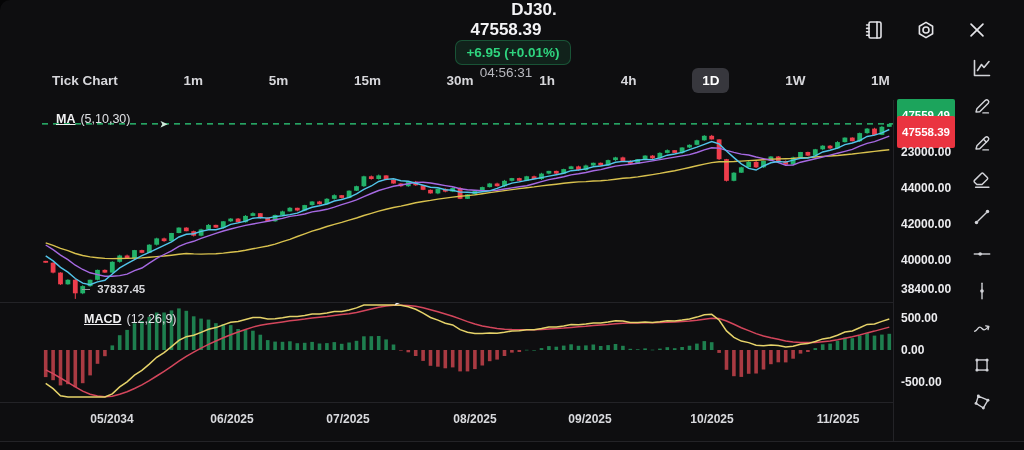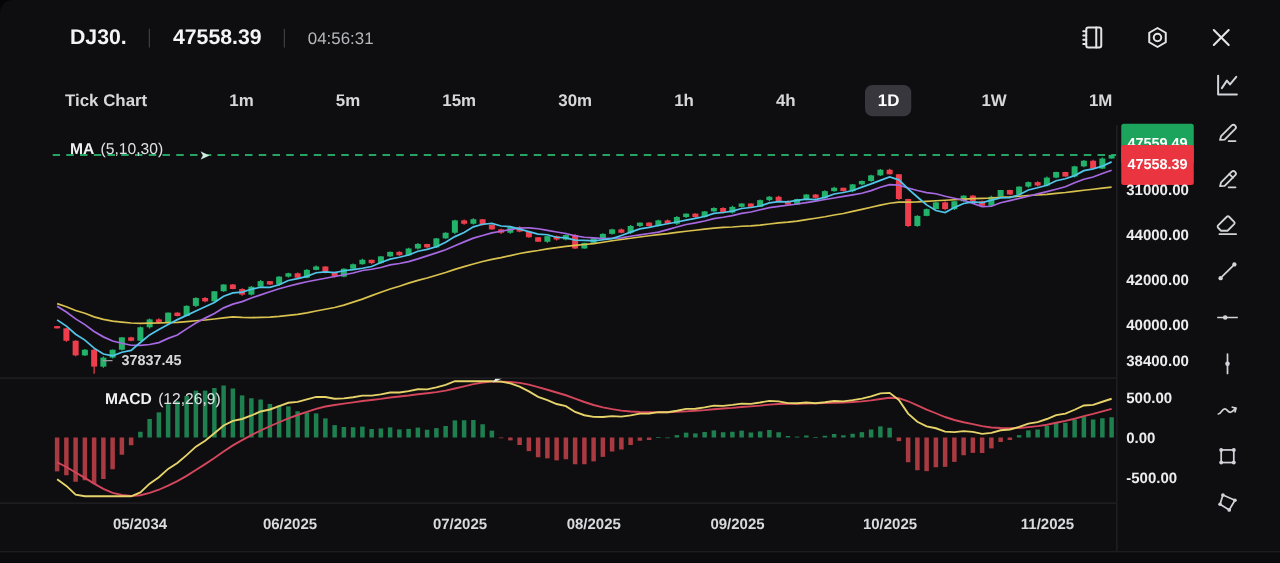--- a/index.html
+++ b/index.html
@@ -1,38 +1,38 @@
 <!DOCTYPE html>
 <html><head>
 <meta charset="utf-8">
 <style>
   html,body{margin:0;padding:0;background:#050506;}
   .stage{position:relative;width:1024px;height:450px;background:#0e0e10;overflow:hidden;
          font-family:"Liberation Sans",sans-serif;color:#e9e9ec;border-radius:10px 0 0 0;}
   
-  .hdr{position:absolute;top:0;left:0;width:1012px;height:60px;display:flex;align-items:center;}
+  .hdr{position:absolute;top:0;left:0;width:1012px;height:60px;display:flex;align-items:center;flex-direction:column;}
   .sym{margin-left:56px;font-size:17px;font-weight:700;color:#f4f4f6;}
   .vdiv{width:1px;height:15px;background:#3c3c42;margin:0 18px;}
   .px{font-size:17px;font-weight:700;color:#f4f4f6;}
   .chg{margin-left:14px;font-size:13.5px;font-weight:600;color:#2fd57f;background:rgba(47,213,127,.10);
        border:1px solid rgba(47,213,127,.28);border-radius:7px;padding:4px 10px;}
   .clock{font-size:13.5px;color:#b7b8be;}
   .hicons{position:absolute;right:24px;top:0;height:60px;display:flex;align-items:center;gap:28px;}
   .icobtn{background:none;border:0;padding:0;cursor:pointer;display:flex;color:#e4e4e8;}
   
   .tfbar{position:absolute;top:60px;left:42px;width:858px;height:40px;display:flex;align-items:center;
          justify-content:space-between;}
   .tf{background:none;border:0;color:#d7d7db;font-family:inherit;font-size:13.5px;font-weight:600;
       padding:5px 10px;border-radius:6px;cursor:pointer;white-space:nowrap;}
   .tf.sel{background:#37373d;color:#ffffff;}
   
   .mainsvg{position:absolute;top:100px;left:42px;}
   .macdsvg{position:absolute;top:303px;left:42px;}
   .ind-label{position:absolute;font-size:12.5px;color:#f0f0f2;}
-  .ind-label b{font-weight:700;margin-right:5px;}
+  .ind-label b{font-weight:700;margin-right:5px;text-decoration:underline;}
   .lowlbl{position:absolute;font-size:11.5px;font-weight:600;color:#d6d7db;}
   .lowlbl::before{content:"";display:inline-block;width:8px;height:1px;background:#9a9ba0;
                   vertical-align:middle;margin-right:4px;}
   .wm{position:absolute;left:60px;top:262px;font-size:24px;font-weight:700;
       color:rgba(255,255,255,0.055);letter-spacing:1px;}
   
   .ptick{position:absolute;left:901px;font-size:12px;font-weight:700;color:#ececef;}
   .badge{position:absolute;left:897px;width:58px;height:32px;border-radius:2px;color:#fff;
          font-size:11.5px;font-weight:700;display:flex;align-items:center;justify-content:center;}
   .mtick{position:absolute;left:901px;font-size:12px;font-weight:700;color:#ececef;}
@@ -47,20 +47,21 @@
 </style>
 </head>
 <body>
 
 <div class="stage">
 
   <div class="hdr">
     <span class="sym">DJ30.</span>
     <span class="vdiv"></span>
     <span class="px">47558.39</span>
+    <span class="chg">+6.95 (+0.01%)</span>
     <span class="vdiv"></span>
     <span class="clock">04:56:31</span>
     <div class="hicons">
       <button class="icobtn" title="Journal">
         <svg width="24" height="24" viewBox="0 0 24 24" fill="none" stroke="currentColor" stroke-width="1.6" stroke-linecap="round">
           <rect x="7" y="4" width="12" height="16" rx="1.6"></rect>
             <line x1="15" y1="4" x2="15" y2="20"></line>
           <line x1="4.6" y1="7" x2="7" y2="7"></line>
             <line x1="4.6" y1="10.4" x2="7" y2="10.4"></line>
           <line x1="4.6" y1="13.8" x2="7" y2="13.8"></line>
@@ -340,21 +341,21 @@
   <div class="lowlbl" id="low-label" style="left: 82px; top: 282.926px;">
     <span>37837.45</span>
   </div>
 
   <div class="badge" id="ask-badge" style="top: 98.9292px; background: rgb(28, 164, 92);">
       <span>47559.49</span>
     </div>
   <div class="badge" id="bid-badge" style="top: 115.929px; background: rgb(234, 52, 64);">
       <span>47558.39</span>
     </div>
-  <div class="ptick" style="top: 145px;">31000.00</div>
+  <div class="ptick" style="top: 145px;">23000.00</div>
   <div class="ptick" style="top: 181px;">44000.00</div>
   <div class="ptick" style="top: 217px;">42000.00</div>
   <div class="ptick" style="top: 253px;">40000.00</div>
   <div class="ptick" style="top: 281.8px;">38400.00</div>
 
   <div class="hline" style="top:302px;width:893px;"></div>
   <div class="hline" style="top:402px;width:893px;"></div>
   <div class="hline" style="top:441px;"></div>
   <div class="vline" style="left:893px;top:100px;height:341px;"></div>
   <div class="botstrip"></div>
@@ -481,21 +482,21 @@
     </svg>
   <div class="ind-label" style="left:74px;top:312px;padding-left:10px;">
     <b>MACD</b><span style="color:#dfe0e4;">(12,26,9)</span>
   </div>
   <div class="mtick" style="top: 311px;">500.00</div>
   <div class="mtick" style="top: 343px;">0.00</div>
   <div class="mtick" style="top: 375px;">-500.00</div>
 
   <div class="month" style="left: 112px;">05/2034</div>
   <div class="month" style="left: 232px;">06/2025</div>
-  <div class="month" style="left: 368px;">07/2025</div>
+  <div class="month" style="left: 348px;">07/2025</div>
   <div class="month" style="left: 475px;">08/2025</div>
   <div class="month" style="left: 590px;">09/2025</div>
   <div class="month" style="left: 712px;">10/2025</div>
   <div class="month" style="left: 838px; text-align: center;">11/2025</div>
 
   <div class="tools">
     <button class="icobtn" title="Chart type">
       <svg width="24" height="24" viewBox="0 0 24 24" fill="none" stroke="currentColor" stroke-width="1.6" stroke-linecap="round" stroke-linejoin="round">
         <path d="M4.5 4.5v15h15"></path>
           <polyline points="7.5,14.5 11.5,8.5 14,11.5 19,5.5"></polyline>

